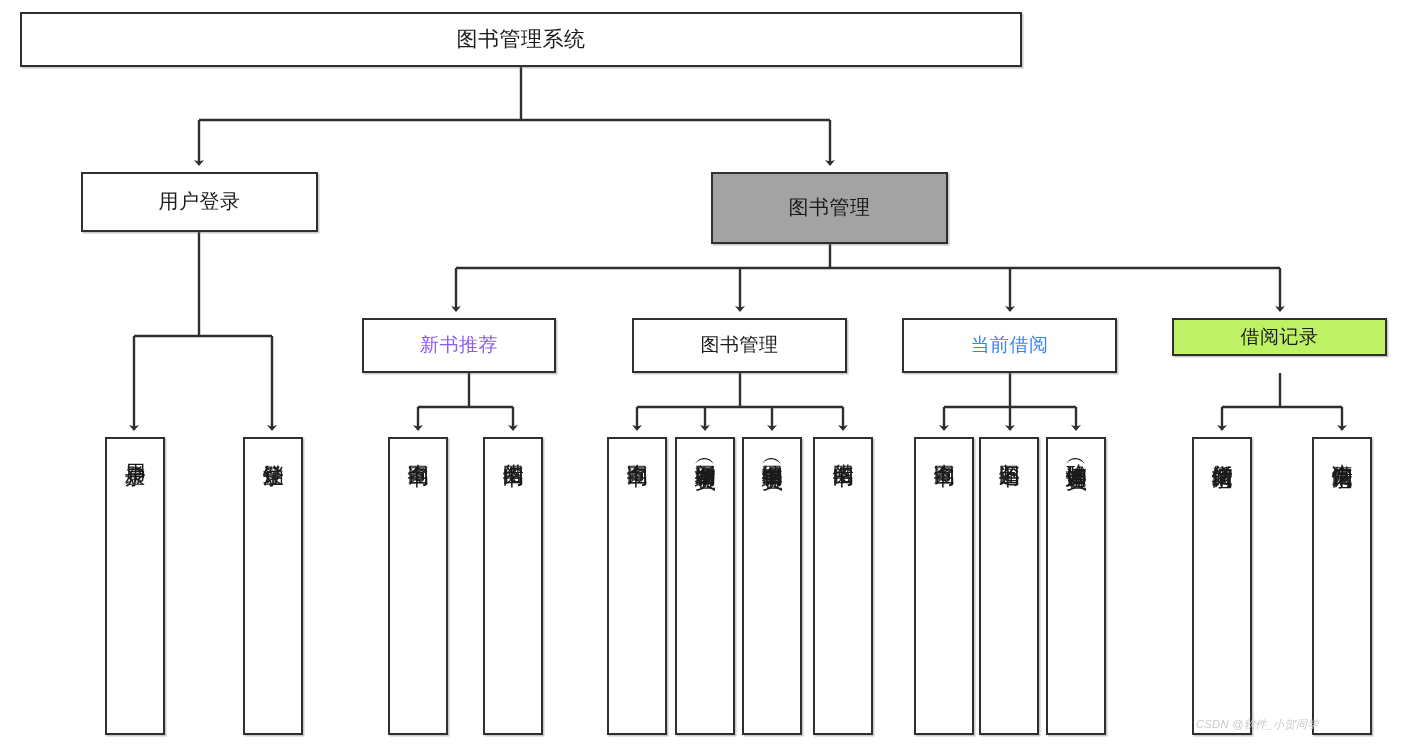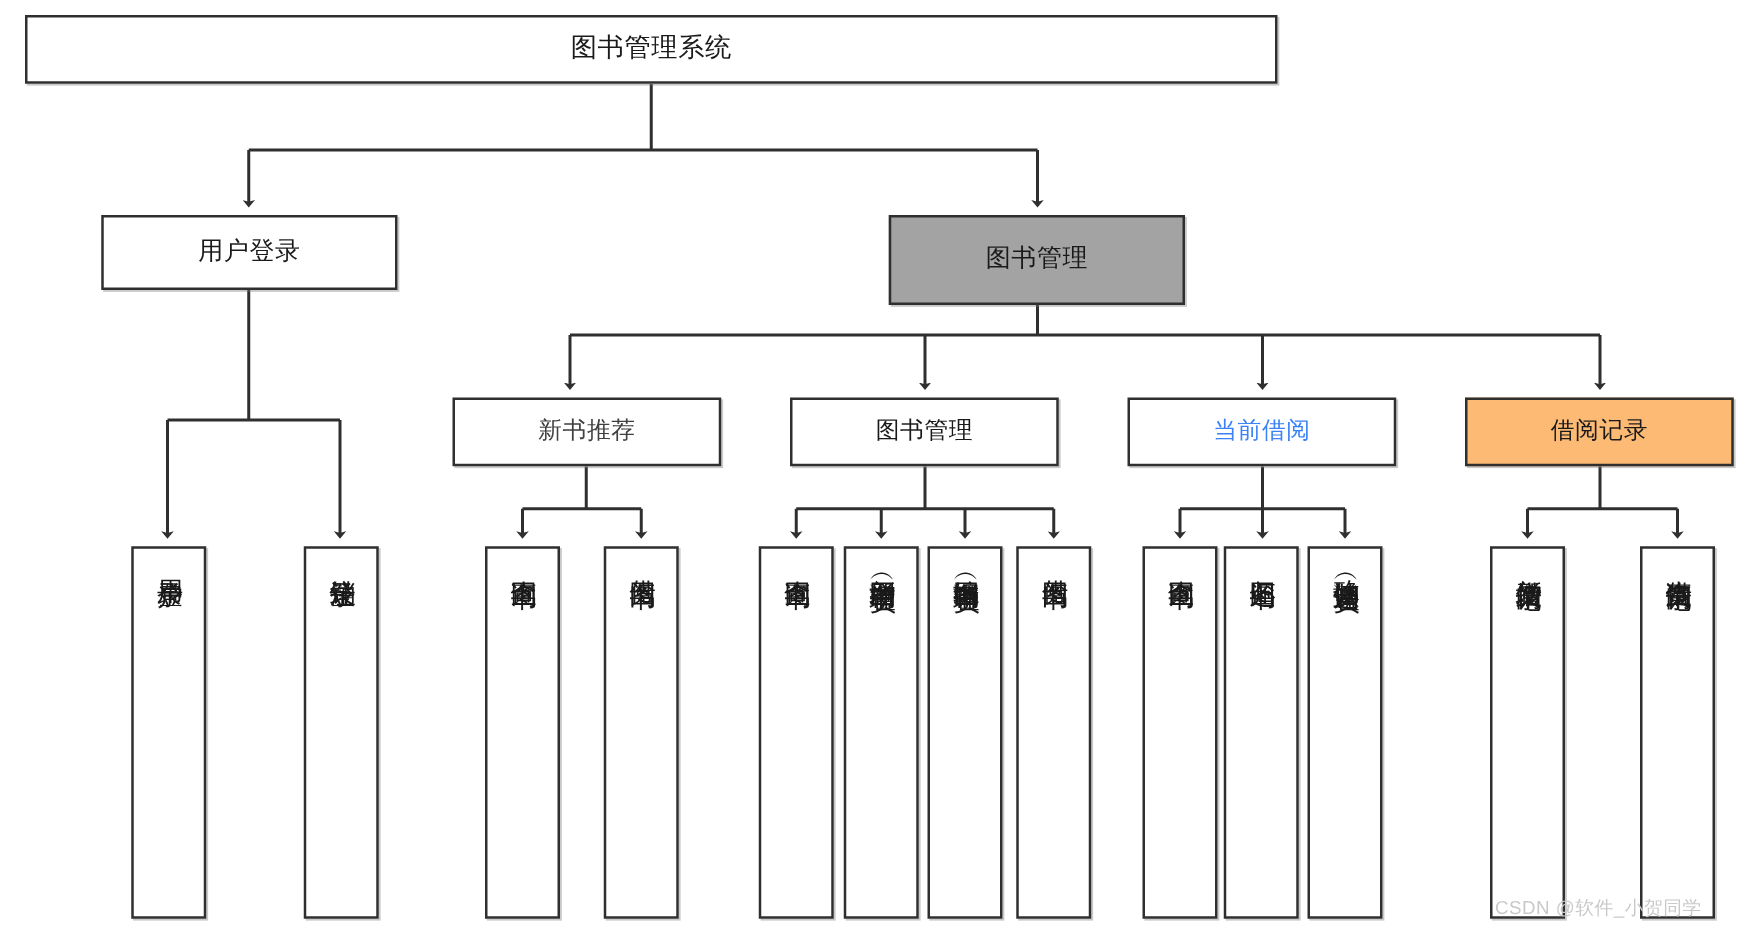--- a/index.html
+++ b/index.html
@@ -51,25 +51,26 @@
     writing-mode:vertical-rl;
     text-orientation:upright;
     font-size:21px;
     line-height:1.06;
     letter-spacing:1px;
     white-space:normal;
     max-height:100%;
   }
   .watermark{
     position:absolute;
-    font-size:15px;
+    font-size:11px;
     color:#c9c9c9;
     white-space:nowrap;
     letter-spacing:0.4px;
     user-select:none;
+    font-style:italic;
   }
 </style>
 </head>
 <body>
 
 <div id="canvas">
 
   <svg id="edges" viewBox="0 0 1405 747" width="1405" height="747" xmlns="http://www.w3.org/2000/svg">
     <defs>
       <marker id="arrow" markerWidth="10" markerHeight="10" refX="3" refY="5" orient="auto" markerUnits="userSpaceOnUse">
@@ -124,30 +125,30 @@
     <span class="label">图书管理系统</span>
   </div>
 
   <div class="node lvl2" id="node-user-login" style="left: 81px; top: 172px; width: 237px; height: 60px; border-color: rgb(47, 47, 47); background: rgb(255, 255, 255); color: rgb(26, 26, 26);">
     <span class="label">用户登录</span>
   </div>
   <div class="node lvl2" id="node-book-manage" style="left: 711px; top: 172px; width: 237px; height: 72px; border-color: rgb(47, 47, 47); background: #a3a3a3; color: rgb(26, 26, 26);">
     <span class="label">图书管理</span>
   </div>
 
-  <div class="node lvl3" id="node-new-book-recommend" style="left: 362px; top: 318px; width: 215px; height: 55px; border-color: rgb(47, 47, 47); background: rgb(255, 255, 255); color: #404040;">
+  <div class="node lvl3" id="node-new-book-recommend" style="left: 362px; top: 318px; width: 194px; height: 55px; border-color: rgb(47, 47, 47); background: rgb(255, 255, 255); color: #8b5cf6;">
     <span class="label">新书推荐</span>
   </div>
   <div class="node lvl3" id="node-book-borrow" style="left: 632px; top: 318px; width: 215px; height: 55px; border-color: rgb(47, 47, 47); background: rgb(255, 255, 255); color: rgb(26, 26, 26);">
     <span class="label">图书管理</span>
   </div>
   <div class="node lvl3" id="node-current-borrow" style="left: 902px; top: 318px; width: 215px; height: 55px; border-color: rgb(47, 47, 47); background: rgb(255, 255, 255); color: #3b82f6;">
     <span class="label">当前借阅</span>
   </div>
-  <div class="node lvl3" id="node-borrow-record" style="left: 1172px; top: 318px; width: 215px; height: 55px; border-color: rgb(47, 47, 47); background: #fdba74; color: rgb(26, 26, 26);">
+  <div class="node lvl3" id="node-borrow-record" style="left: 1172px; top: 318px; width: 215px; height: 38px; border-color: rgb(47, 47, 47); background: #bef264; color: rgb(26, 26, 26);">
     <span class="label">借阅记录</span>
   </div>
 
   <div class="node leaf" id="node-leaf-user-login" style="left: 105px; top: 437px; width: 60px; height: 298px; border-color: rgb(47, 47, 47); background: rgb(255, 255, 255); color: rgb(26, 26, 26);">
     <span class="label">用户登录</span>
   </div>
   <div class="node leaf" id="node-leaf-logout" style="left: 243px; top: 437px; width: 60px; height: 298px; border-color: rgb(47, 47, 47); background: rgb(255, 255, 255); color: rgb(26, 26, 26);">
     <span class="label">注销登录</span>
   </div>
   <div class="node leaf" id="node-leaf-query-book-1" style="left: 388px; top: 437px; width: 60px; height: 298px; border-color: rgb(47, 47, 47); background: rgb(255, 255, 255); color: rgb(26, 26, 26);">

